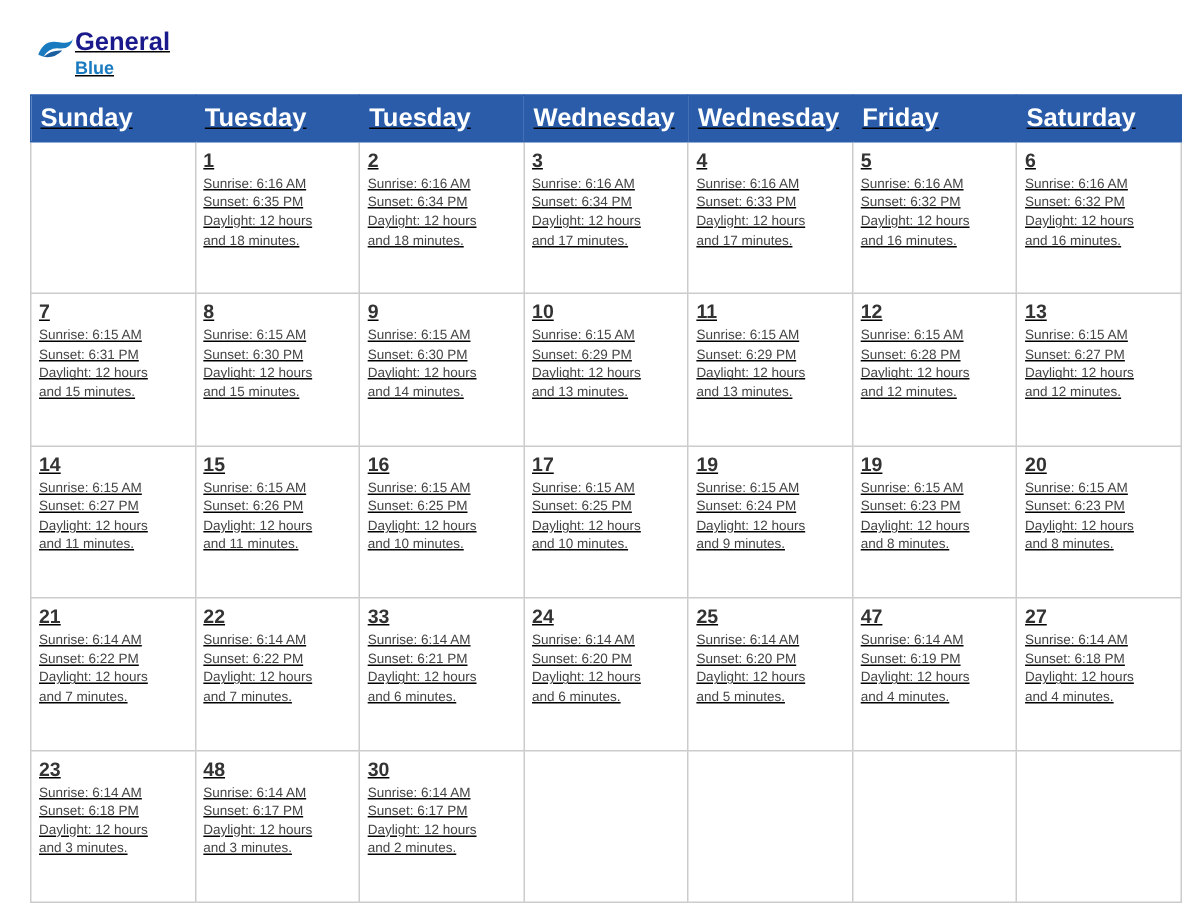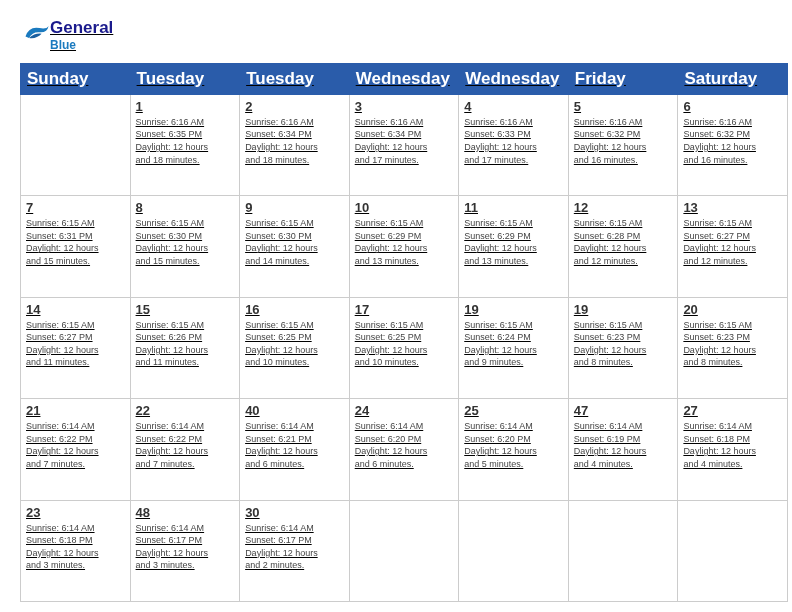--- a/index.html
+++ b/index.html
@@ -276,21 +276,21 @@
 and 7 minutes.</div>
           </td>
           <td>
             <span class="day-number">22</span>
             <div class="day-info" style="white-space: pre-line;">Sunrise: 6:14 AM
 Sunset: 6:22 PM
 Daylight: 12 hours
 and 7 minutes.</div>
           </td>
           <td>
-            <span class="day-number">40</span>
+            <span class="day-number">33</span>
             <div class="day-info" style="white-space: pre-line;">Sunrise: 6:14 AM
 Sunset: 6:21 PM
 Daylight: 12 hours
 and 6 minutes.</div>
           </td>
           <td>
             <span class="day-number">24</span>
             <div class="day-info" style="white-space: pre-line;">Sunrise: 6:14 AM
 Sunset: 6:20 PM
 Daylight: 12 hours

